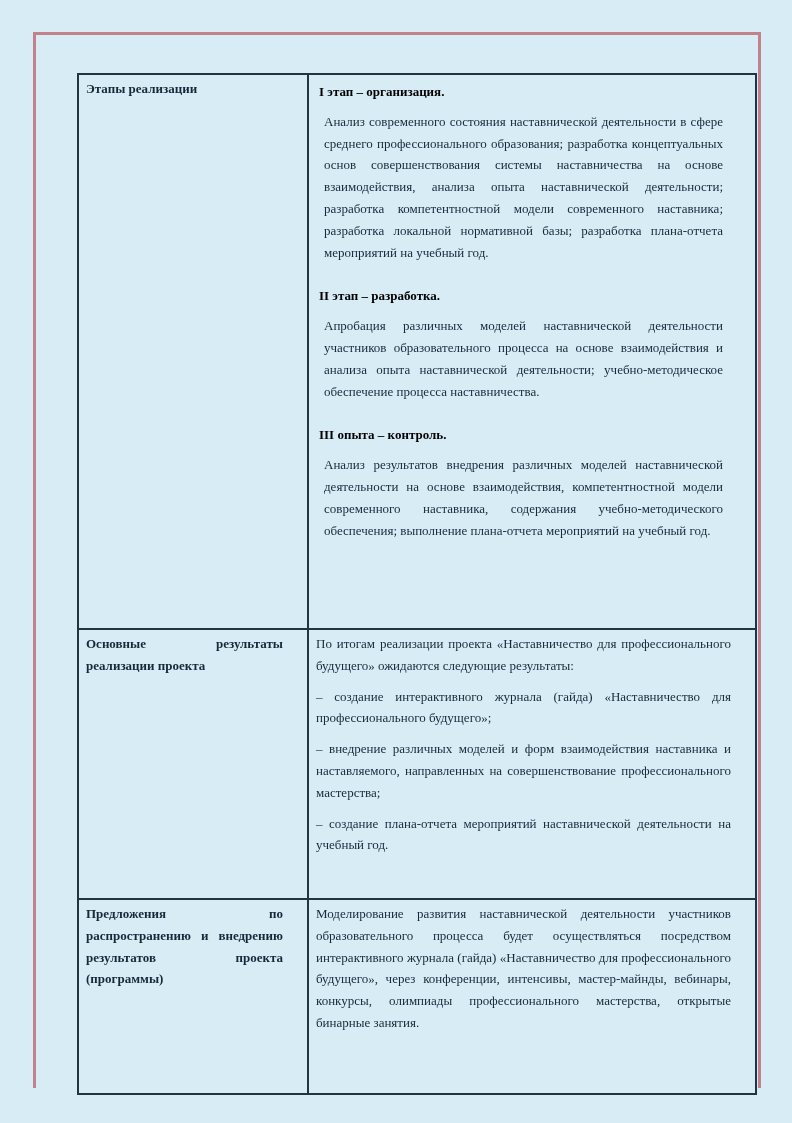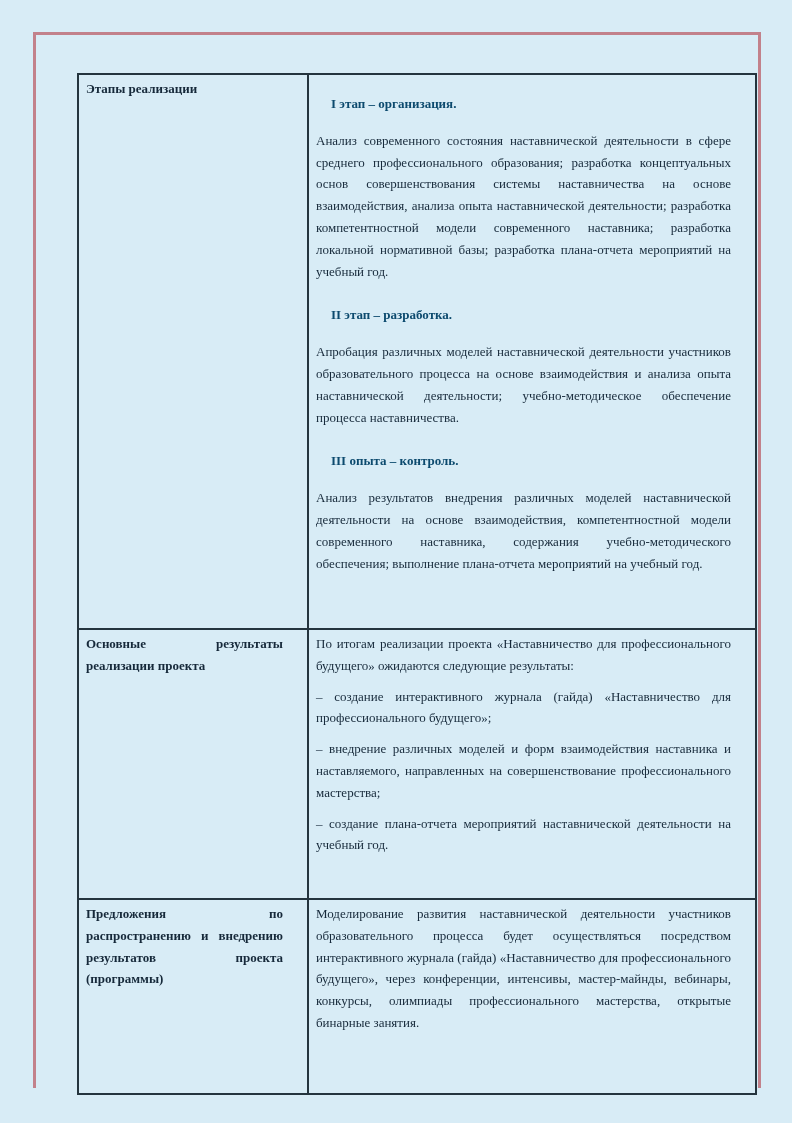--- a/index.html
+++ b/index.html
@@ -42,25 +42,25 @@
   }
   td.col-header {
     width: 197px;
     font-weight: bold;
     color: #10181e;
   }
   td.col-body { width: 415px; }
   .stage { margin: 0 0 22px 0; }
   .stage:last-child { margin-bottom: 0; }
   .stage-title {
-    margin: 15px;
+    margin: 3px;
     font-weight: bold;
-    color: #0c4a6e;
+    color: #000000;
   }
-  .stage-body { margin: 0; }
+  .stage-body { margin: 8px; }
   .cell-para { margin: 0; }
   .bullet { margin: 9px 0 0 0; }
   .row-stages-height  { height: 546px; }
   .row-results-height { height: 261px; }
   .row-proposals-height { height: 186px; }
 </style>
 </head>
 <body>
 
 <div class="page">

